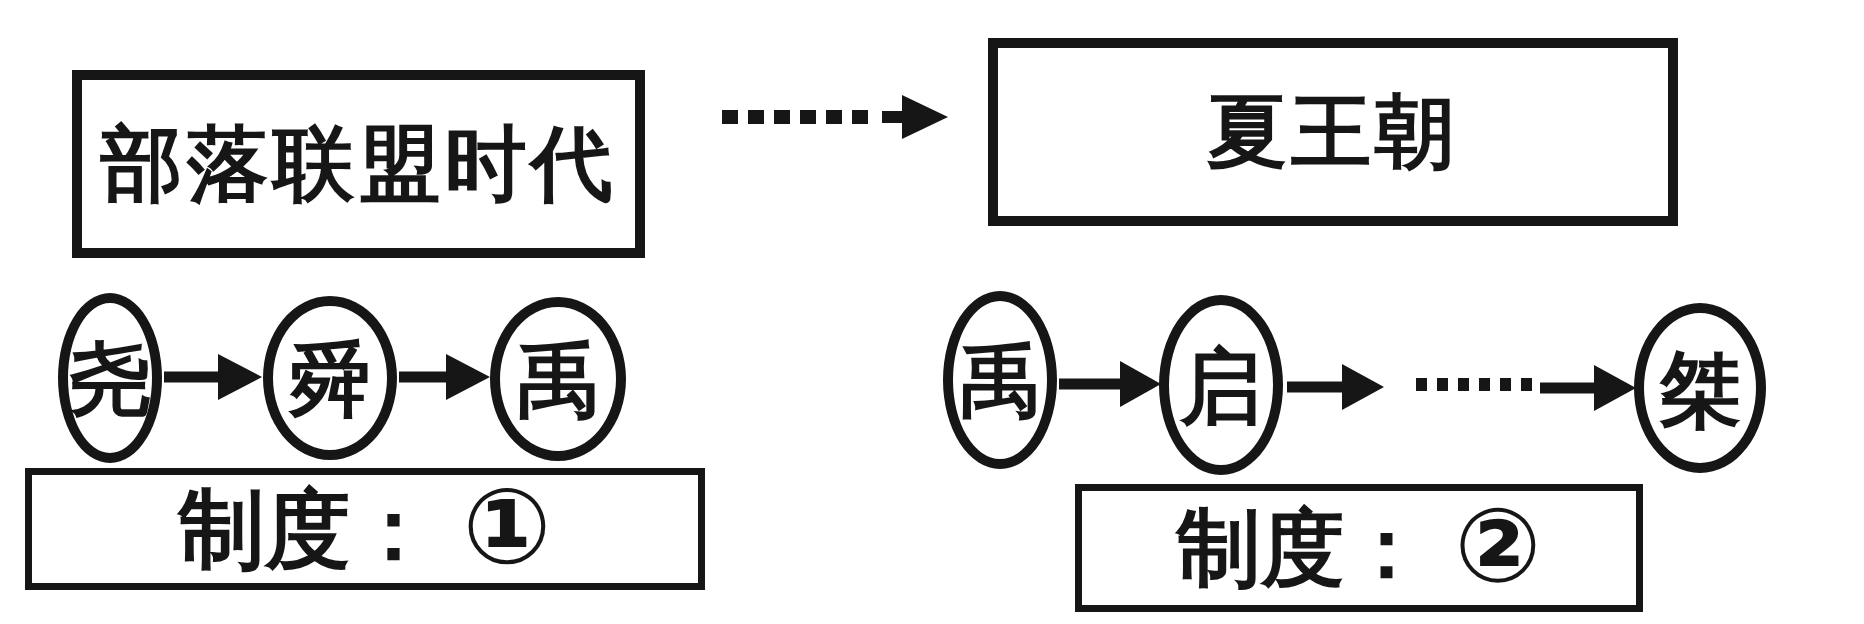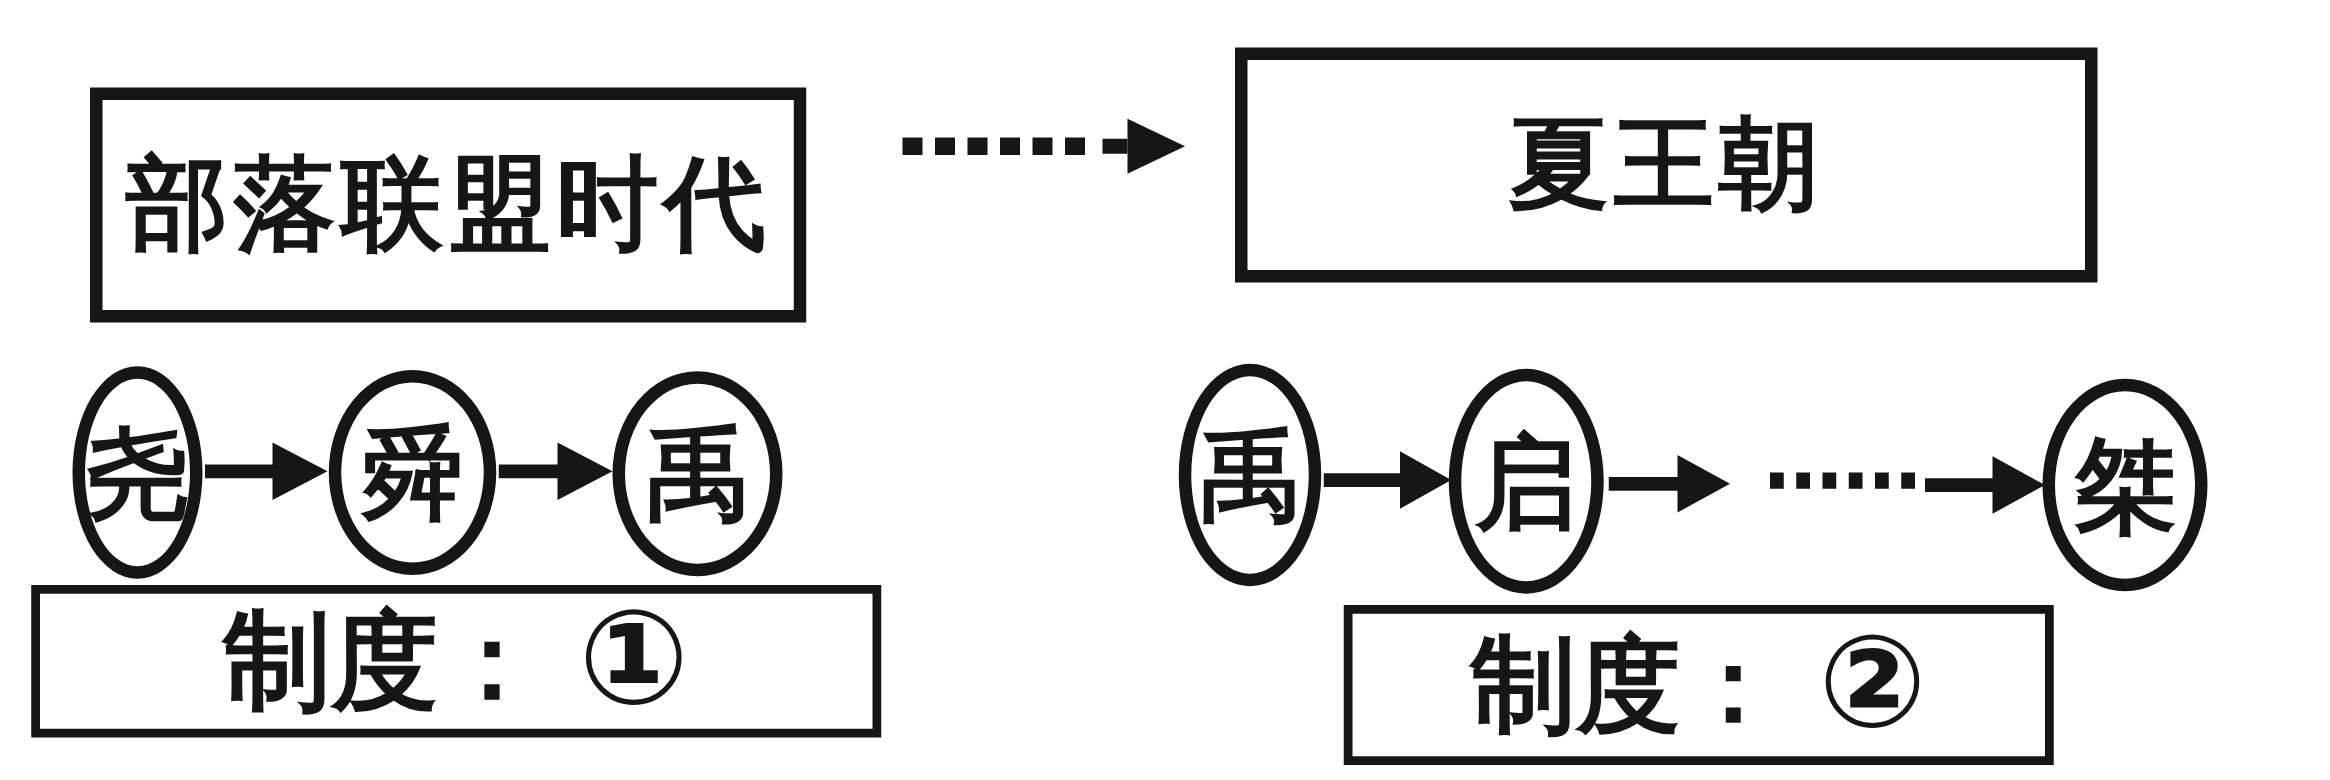--- a/index.html
+++ b/index.html
@@ -19,21 +19,21 @@
   .era-box{
     position:absolute;
     box-sizing:border-box;
     border:10px solid var(--ink);
     display:flex;align-items:center;justify-content:center;
     font-weight:bold;
     letter-spacing:4px;
     line-height:1;
   }
   .box-a{left:72px;top:30px;width:573px;height:188px;font-size:82px;margin-top:40px;}
-  .box-b{left:988px;top:38px;width:690px;height:188px;font-size:80px;font-family:Liberation Serif, serif;}
+  .box-b{left:988px;top:38px;width:690px;height:188px;font-size:80px;}
 
   .system-box{
     position:absolute;
     box-sizing:border-box;
     border:7px solid var(--ink);
     display:flex;align-items:center;justify-content:center;
     font-weight:bold;
     line-height:1;
     gap:26px;
   }

